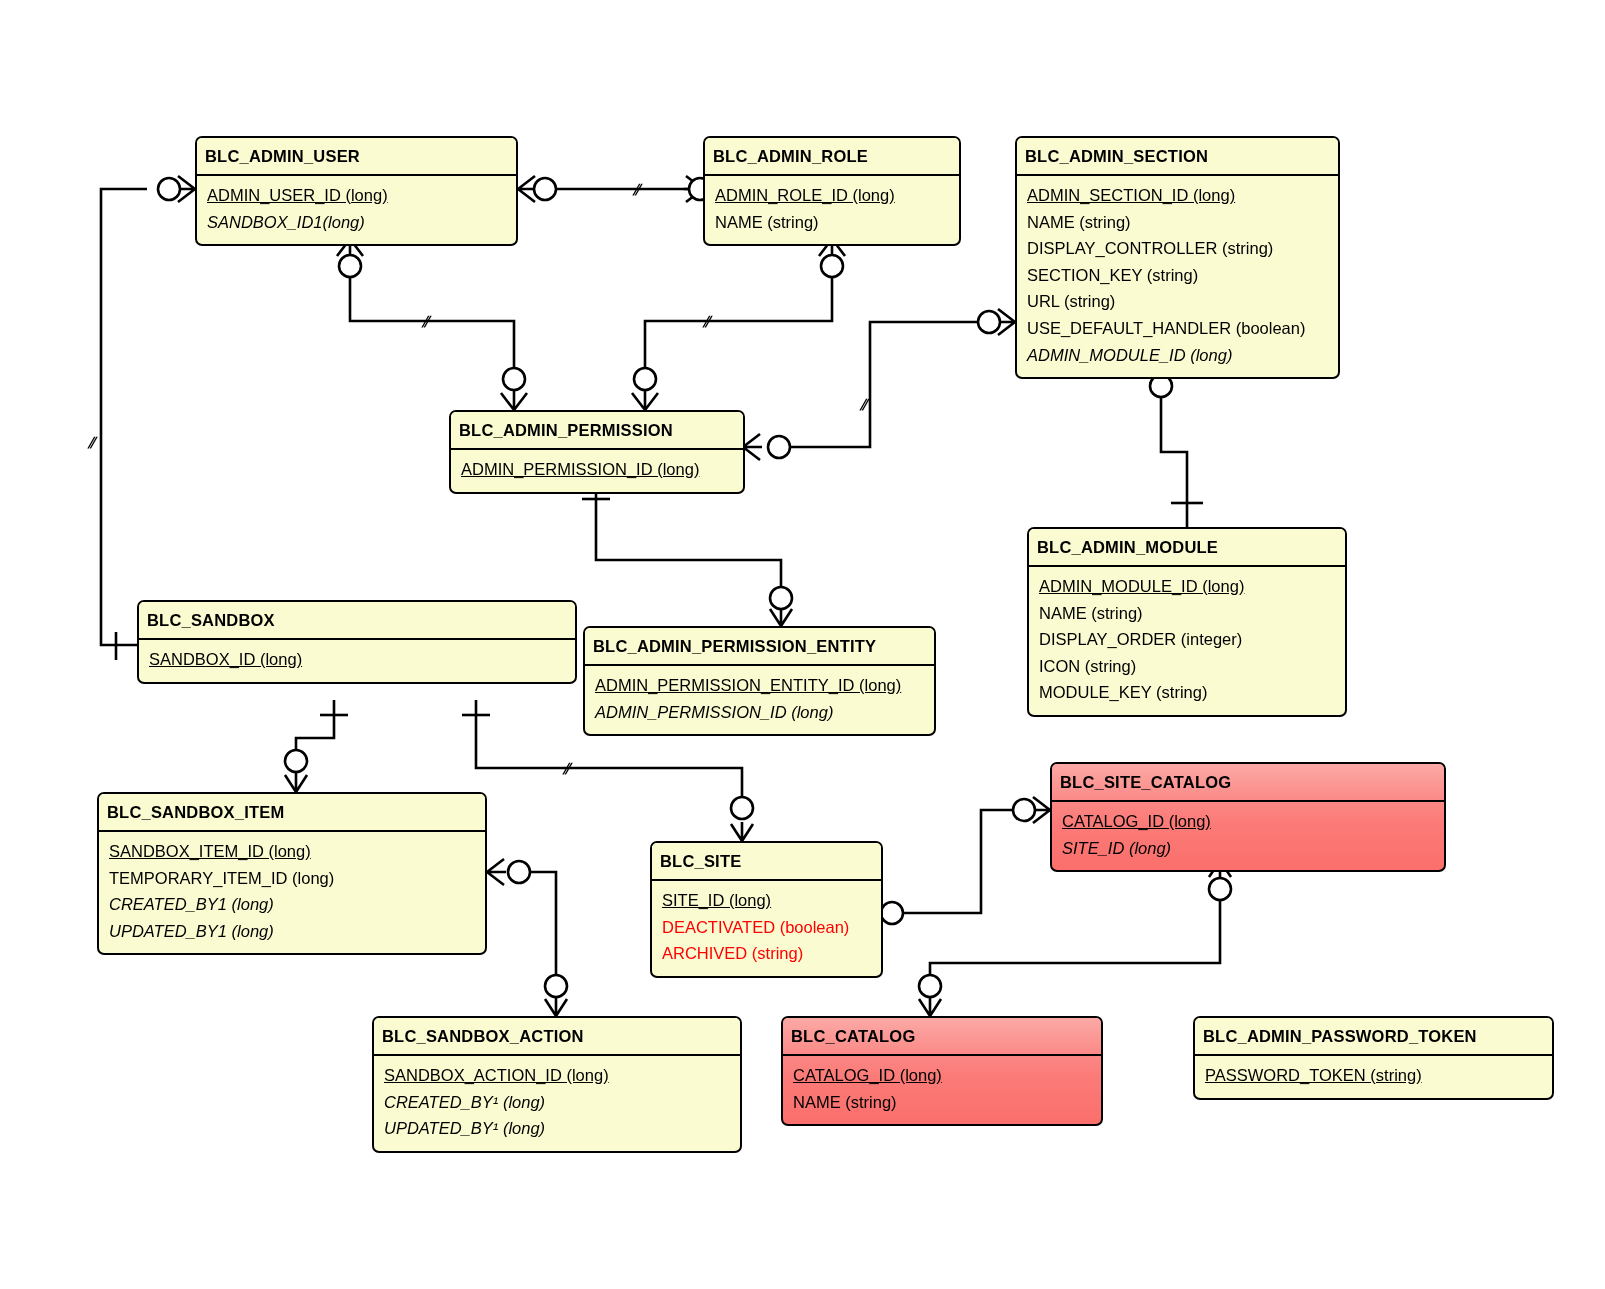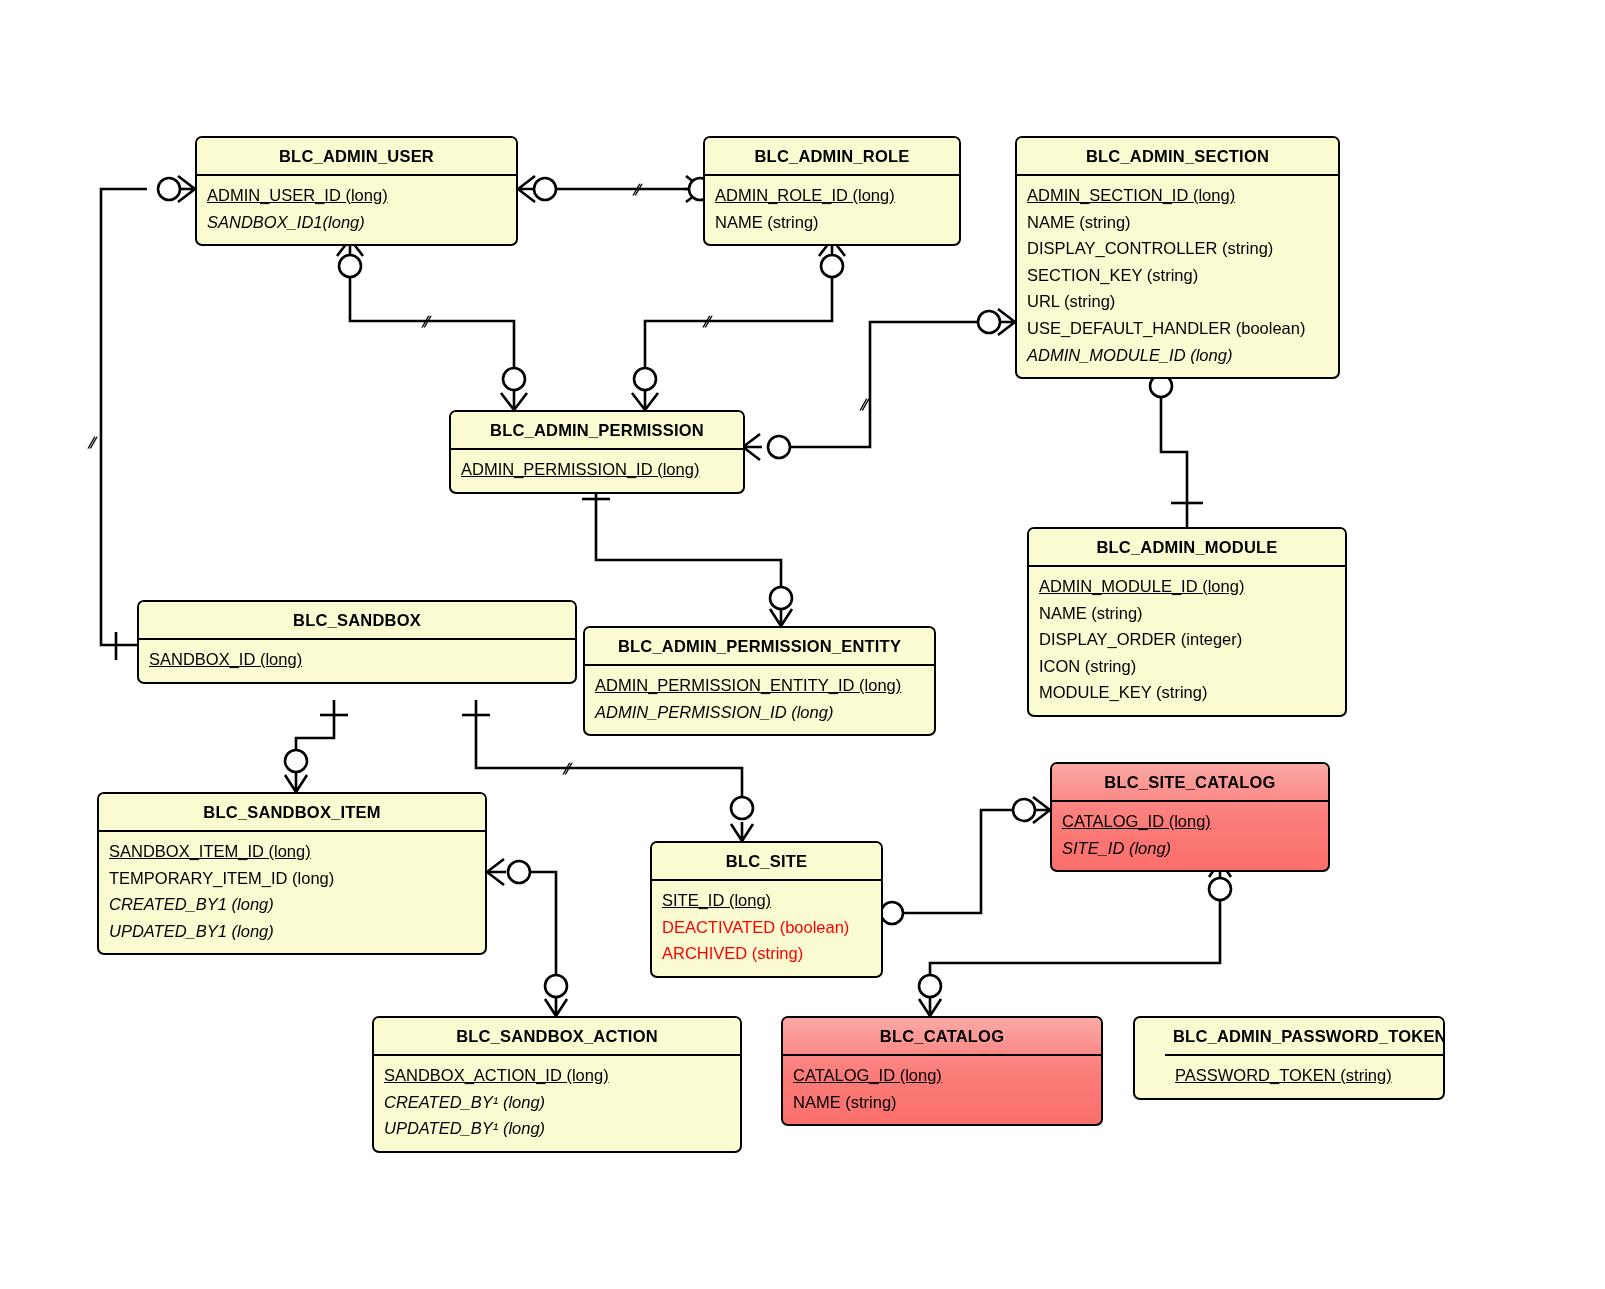--- a/index.html
+++ b/index.html
@@ -1,20 +1,20 @@
 <!DOCTYPE html>
 <html><head>
 <meta charset="utf-8">
 <style>
   html,body{margin:0;padding:0;background:#ffffff;}
   body{font-family:"Liberation Sans", sans-serif;}
   #canvas{position:relative;width:1605px;height:1289px;background:#ffffff;overflow:hidden;}
   svg.links{position:absolute;left:0;top:0;width:1605px;height:1289px;pointer-events:none;}
   .entity{position:absolute;box-sizing:border-box;border:2.5px solid #000;border-radius:7px;overflow:hidden;}
-  .entity .hdr{font-weight:bold;text-align:center;font-size:16.5px;letter-spacing:.2px;
+  .entity .hdr{font-weight:bold;font-size:16.5px;letter-spacing:.2px;
     padding:9px 8px 8px;border-bottom:2.5px solid #000;white-space:nowrap;}
   .entity .attrs{padding:6px 10px 9px 10px;}
   .entity .attr{font-size:16.5px;line-height:26.6px;white-space:nowrap;color:#000;}
   .attr.pk{text-decoration:underline;}
   .attr.fk{font-style:italic;}
   .attr.alert{color:#ff0000;}
   
   .yellow{background:#fbfbd2;}
   .yellow .hdr{background:#fbfbd2;}
   
@@ -191,21 +191,21 @@
   </div>
 
   <div class="entity yellow" style="left:583px;top:626px;width:353px;">
     <div class="hdr">BLC_ADMIN_PERMISSION_ENTITY</div>
     <div class="attrs">
       <div class="attr pk">ADMIN_PERMISSION_ENTITY_ID (long)</div>
       <div class="attr fk">ADMIN_PERMISSION_ID (long)</div>
     </div>
   </div>
 
-  <div class="entity red" style="left:1050px;top:762px;width:280px;">
+  <div class="entity red" style="left:1050px;top:762px;width:396px;">
     <div class="hdr">BLC_SITE_CATALOG</div>
     <div class="attrs">
       <div class="attr pk">CATALOG_ID (long)</div>
       <div class="attr fk">SITE_ID (long)</div>
     </div>
   </div>
 
   <div class="entity yellow" style="left:97px;top:792px;width:390px;">
     <div class="hdr">BLC_SANDBOX_ITEM</div>
     <div class="attrs">
@@ -235,20 +235,20 @@
   </div>
 
   <div class="entity red" style="left:781px;top:1016px;width:322px;">
     <div class="hdr">BLC_CATALOG</div>
     <div class="attrs">
       <div class="attr pk">CATALOG_ID (long)</div>
       <div class="attr">NAME (string)</div>
     </div>
   </div>
 
-  <div class="entity yellow" style="left:1133px;top:1016px;width:312px;padding-left:30px;">
+  <div class="entity yellow" style="left:1193px;top:1016px;width:361px;">
     <div class="hdr">BLC_ADMIN_PASSWORD_TOKEN</div>
     <div class="attrs">
       <div class="attr pk">PASSWORD_TOKEN (string)</div>
     </div>
   </div>
 
 </div>
 
 </body></html>

